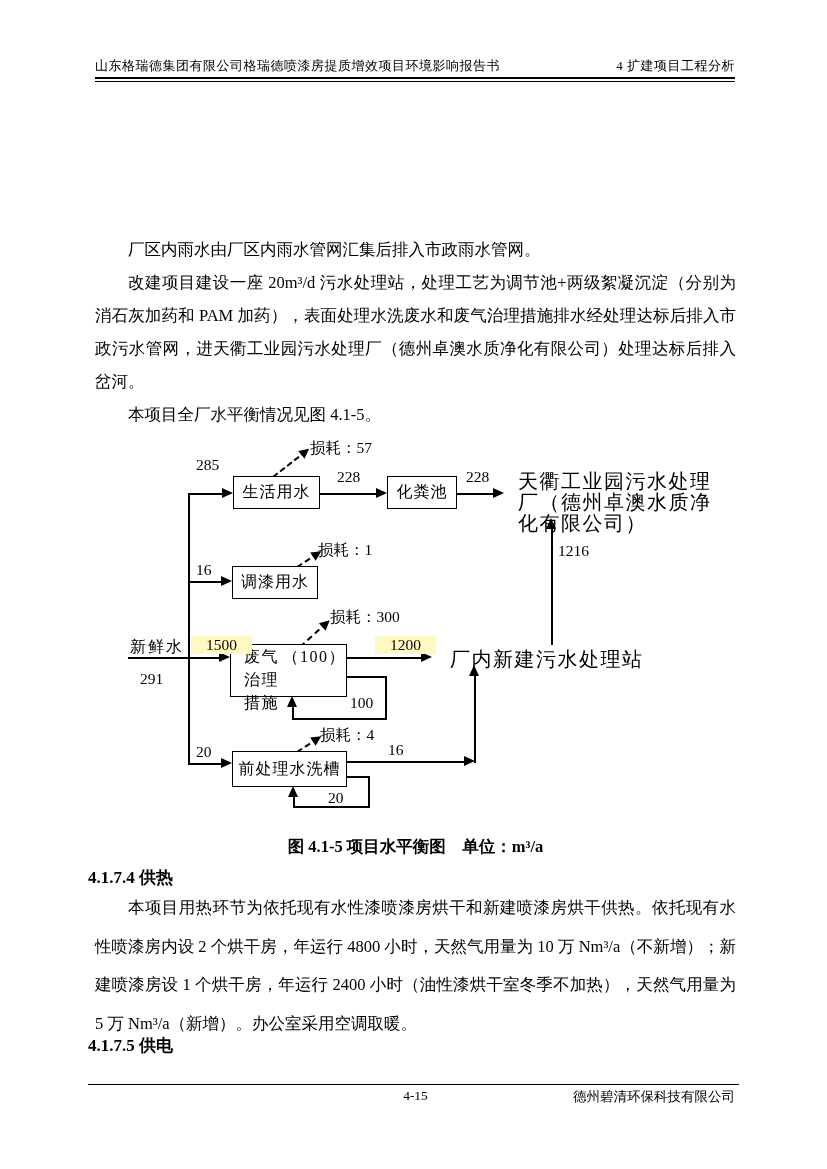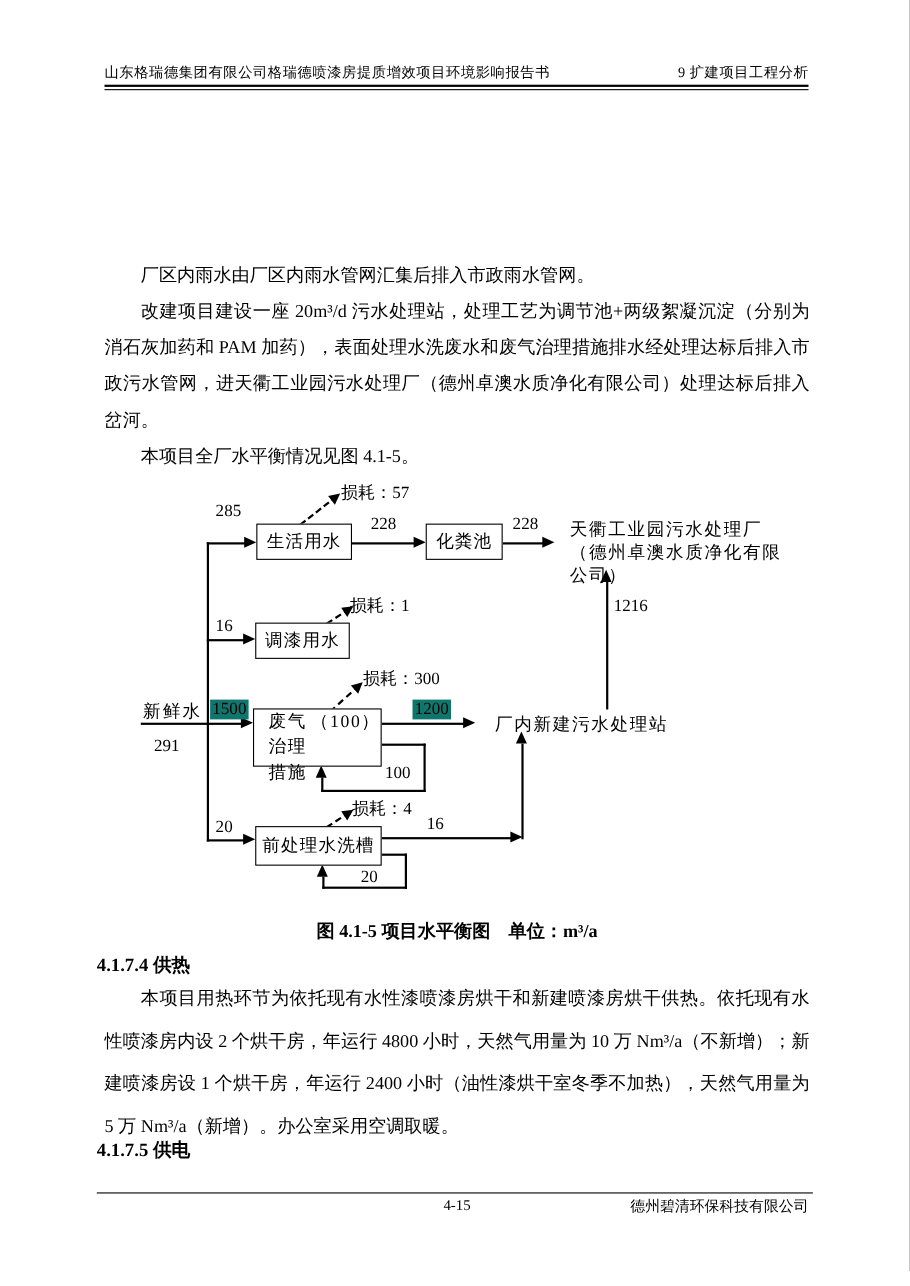--- a/index.html
+++ b/index.html
@@ -41,30 +41,30 @@
   .ah-r{position:absolute;width:0;height:0;
         border-top:5px solid transparent;border-bottom:5px solid transparent;
         border-left:11px solid #000;}
   .ah-u{position:absolute;width:0;height:0;
         border-left:5px solid transparent;border-right:5px solid transparent;
         border-bottom:11px solid #000;}
   .dash{position:absolute;border-top:2px dashed #000;transform-origin:0 50%;}
   .dash::after{content:"";position:absolute;right:-4px;top:-6px;width:0;height:0;
         border-left:10px solid #000;border-top:5px solid transparent;border-bottom:5px solid transparent;}
   .dlab{position:absolute;white-space:nowrap;}
-  .redlab{position:absolute;background:#0f766e;color:#110000;padding:0 2px;white-space:nowrap;text-align:center;}
-  .sink{position:absolute;font-size:16px;letter-spacing:1.5px;line-height:21px;}
+  .redlab{position:absolute;background:#fef9c3;color:#110000;padding:0 15px;white-space:nowrap;text-align:center;}
+  .sink{position:absolute;font-size:20px;letter-spacing:1.5px;line-height:21px;}
 </style>
 </head>
 <body>
 
 <div class="page">
 
   <div class="hdr-left">山东格瑞德集团有限公司格瑞德喷漆房提质增效项目环境影响报告书</div>
-  <div class="hdr-right">9 扩建项目工程分析</div>
+  <div class="hdr-right">4 扩建项目工程分析</div>
   <div class="hdr-rule-thick"></div>
   <div class="hdr-rule-thin"></div>
 
   <p class="bt p2">厂区内雨水由厂区内雨水管网汇集后排入市政雨水管网。</p>
   <p class="bt p3">改建项目建设一座 20m³/d 污水处理站，处理工艺为调节池+两级絮凝沉淀（分别为消石灰加药和 PAM 加药），表面处理水洗废水和废气治理措施排水经处理达标后排入市政污水管网，进天衢工业园污水处理厂（德州卓澳水质净化有限公司）处理达标后排入岔河。</p>
   <p class="bt p4">本项目全厂水平衡情况见图 4.1-5。</p>
 
   <div class="diagram">
 
     <div class="vl" style="left:98px;top:63px;height:272px;"></div>

